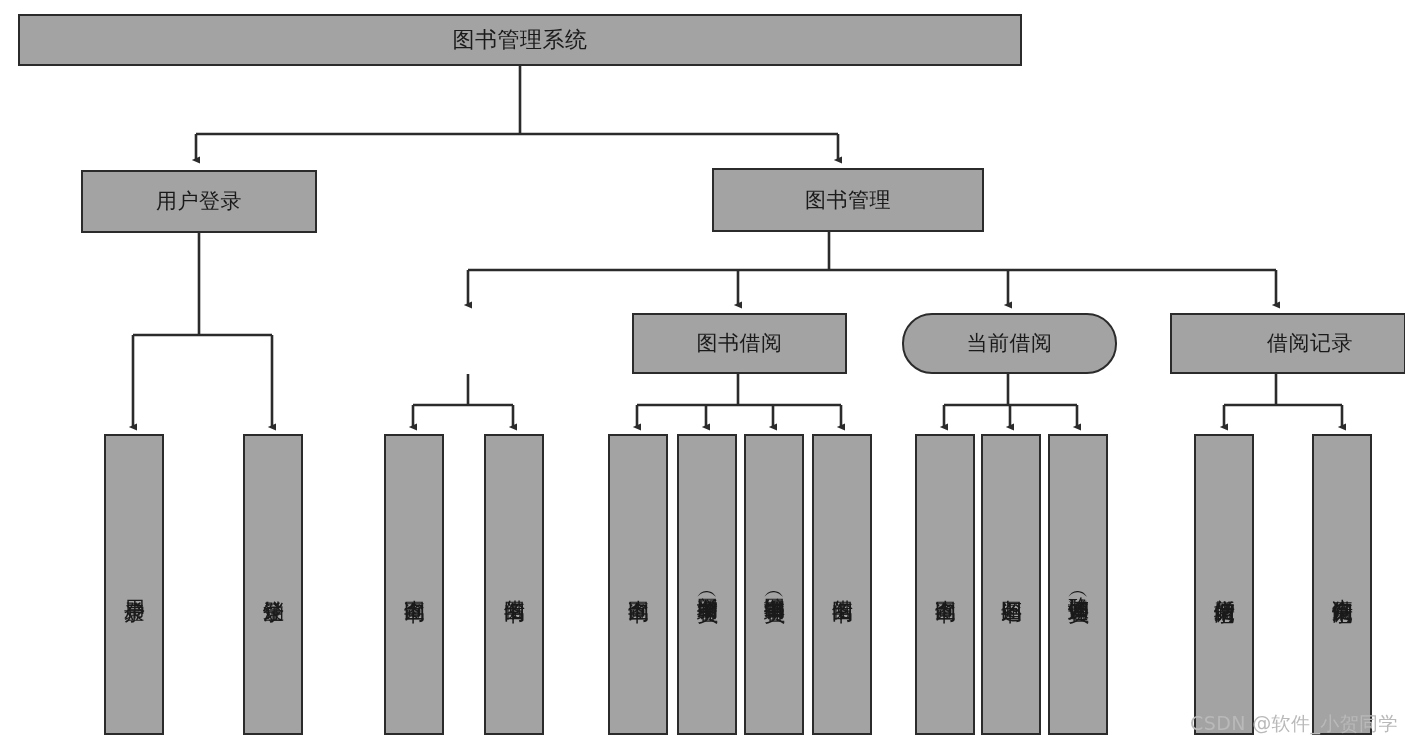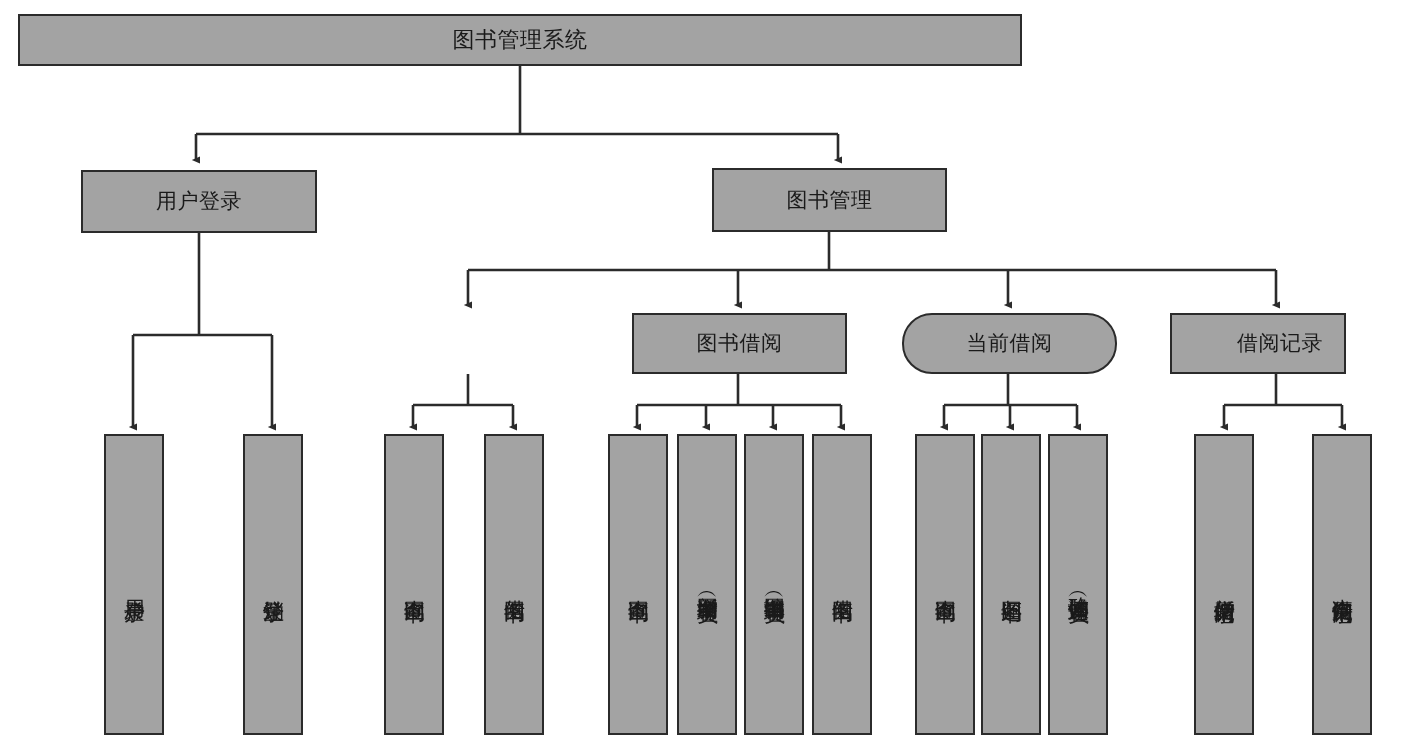--- a/index.html
+++ b/index.html
@@ -126,31 +126,31 @@
     </g>
   </svg>
 
   <div class="node horizontal root" style="left:18px; top:14px; width:1004px; height:52px;">
     <span class="label">图书管理系统</span>
   </div>
 
   <div class="node horizontal" style="left:81px; top:170px; width:236px; height:63px;">
     <span class="label">用户登录</span>
   </div>
-  <div class="node horizontal" style="left:712px; top:168px; width:235px; height:64px;justify-content:center;">
+  <div class="node horizontal" style="left:712px; top:168px; width:272px; height:64px;justify-content:center;">
     <span class="label">图书管理</span>
   </div>
 
   <div class="node horizontal" style="left:632px; top:313px; width:215px; height:61px;justify-content:center;">
     <span class="label">图书借阅</span>
   </div>
   <div class="node horizontal" style="left:902px; top:313px; width:215px; height:61px;border-radius:30px;">
     <span class="label">当前借阅</span>
   </div>
-  <div class="node horizontal" style="left:1170px; top:313px; width:176px; height:61px;padding-left:44px;">
+  <div class="node horizontal" style="left:1170px; top:313px; width:236px; height:61px;padding-left:44px;">
     <span class="label">借阅记录</span>
   </div>
 
   <div class="node vertical" style="left:104px; top:434px; width:60px; height:301px;">
     <span class="label">用户登录</span>
   </div>
   <div class="node vertical" style="left:243px; top:434px; width:60px; height:301px;">
     <span class="label">注销登录</span>
   </div>
 
@@ -184,14 +184,15 @@
     <span class="label">确认归还（管理员）</span>
   </div>
 
   <div class="node vertical" style="left:1194px; top:434px; width:60px; height:301px;">
     <span class="label">新增借阅记录</span>
   </div>
   <div class="node vertical" style="left:1312px; top:434px; width:60px; height:301px;">
     <span class="label">查询借阅记录</span>
   </div>
 
+  <div class="watermark">CSDN @软件_小贺同学</div>
 
 </div>
 
 </body></html>

